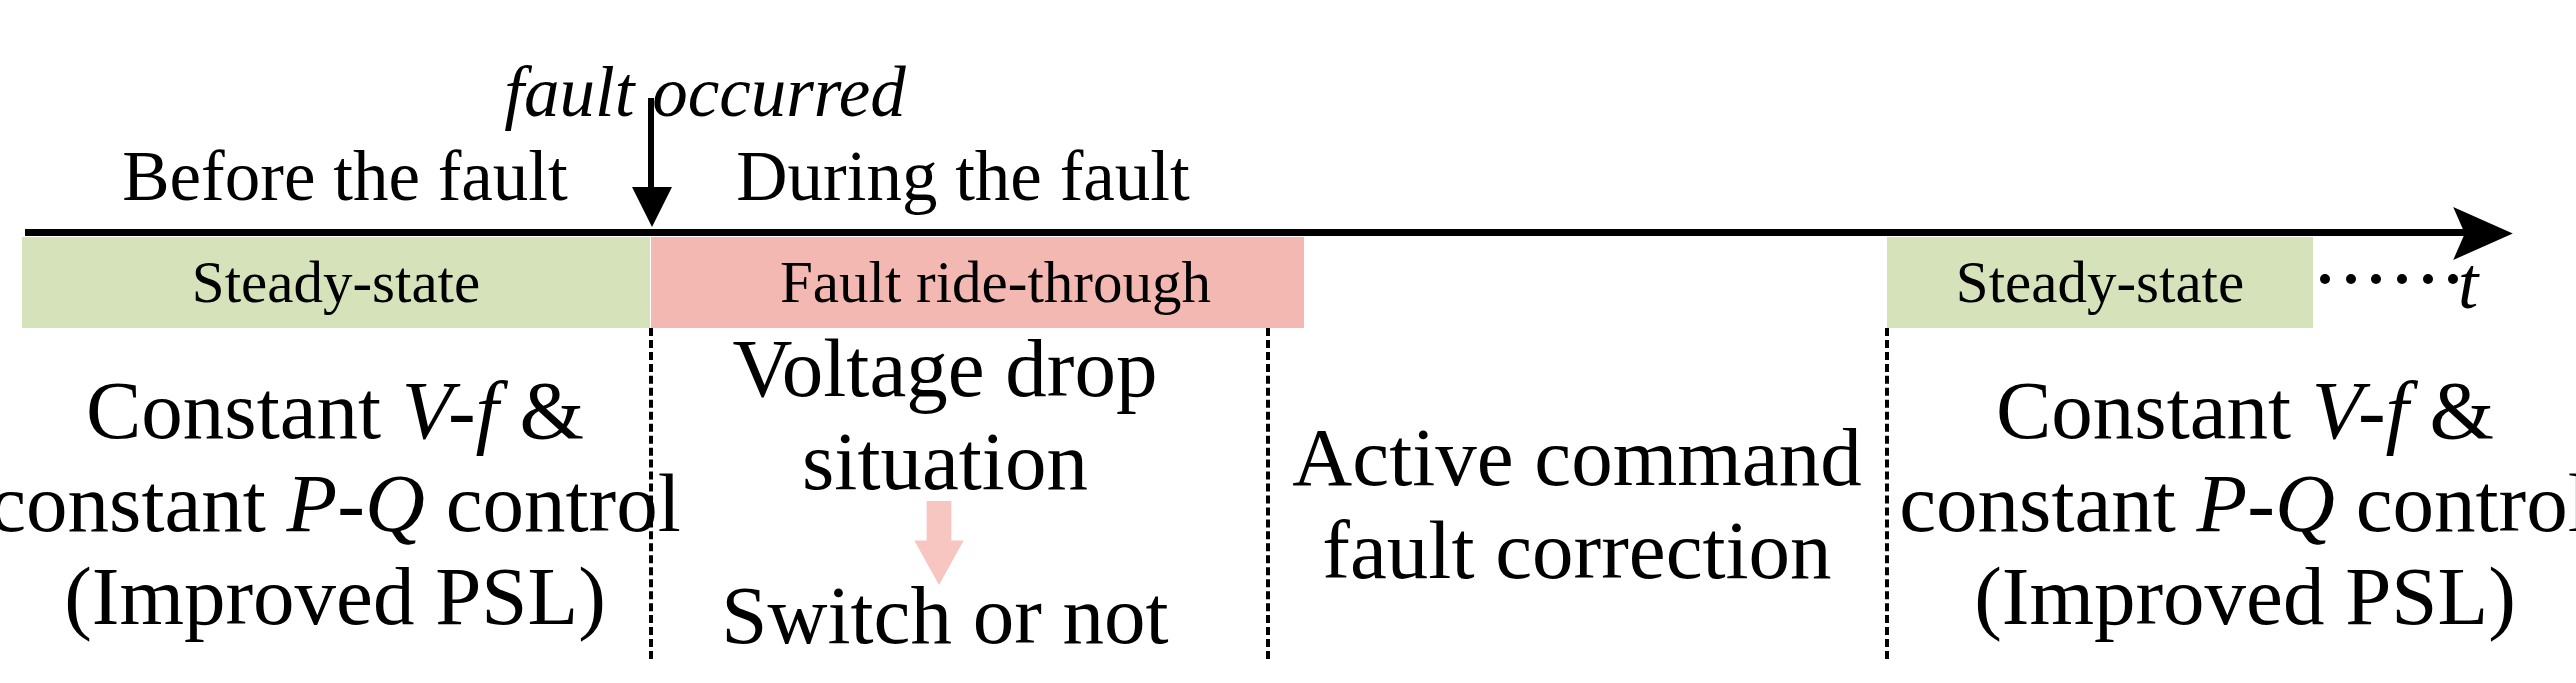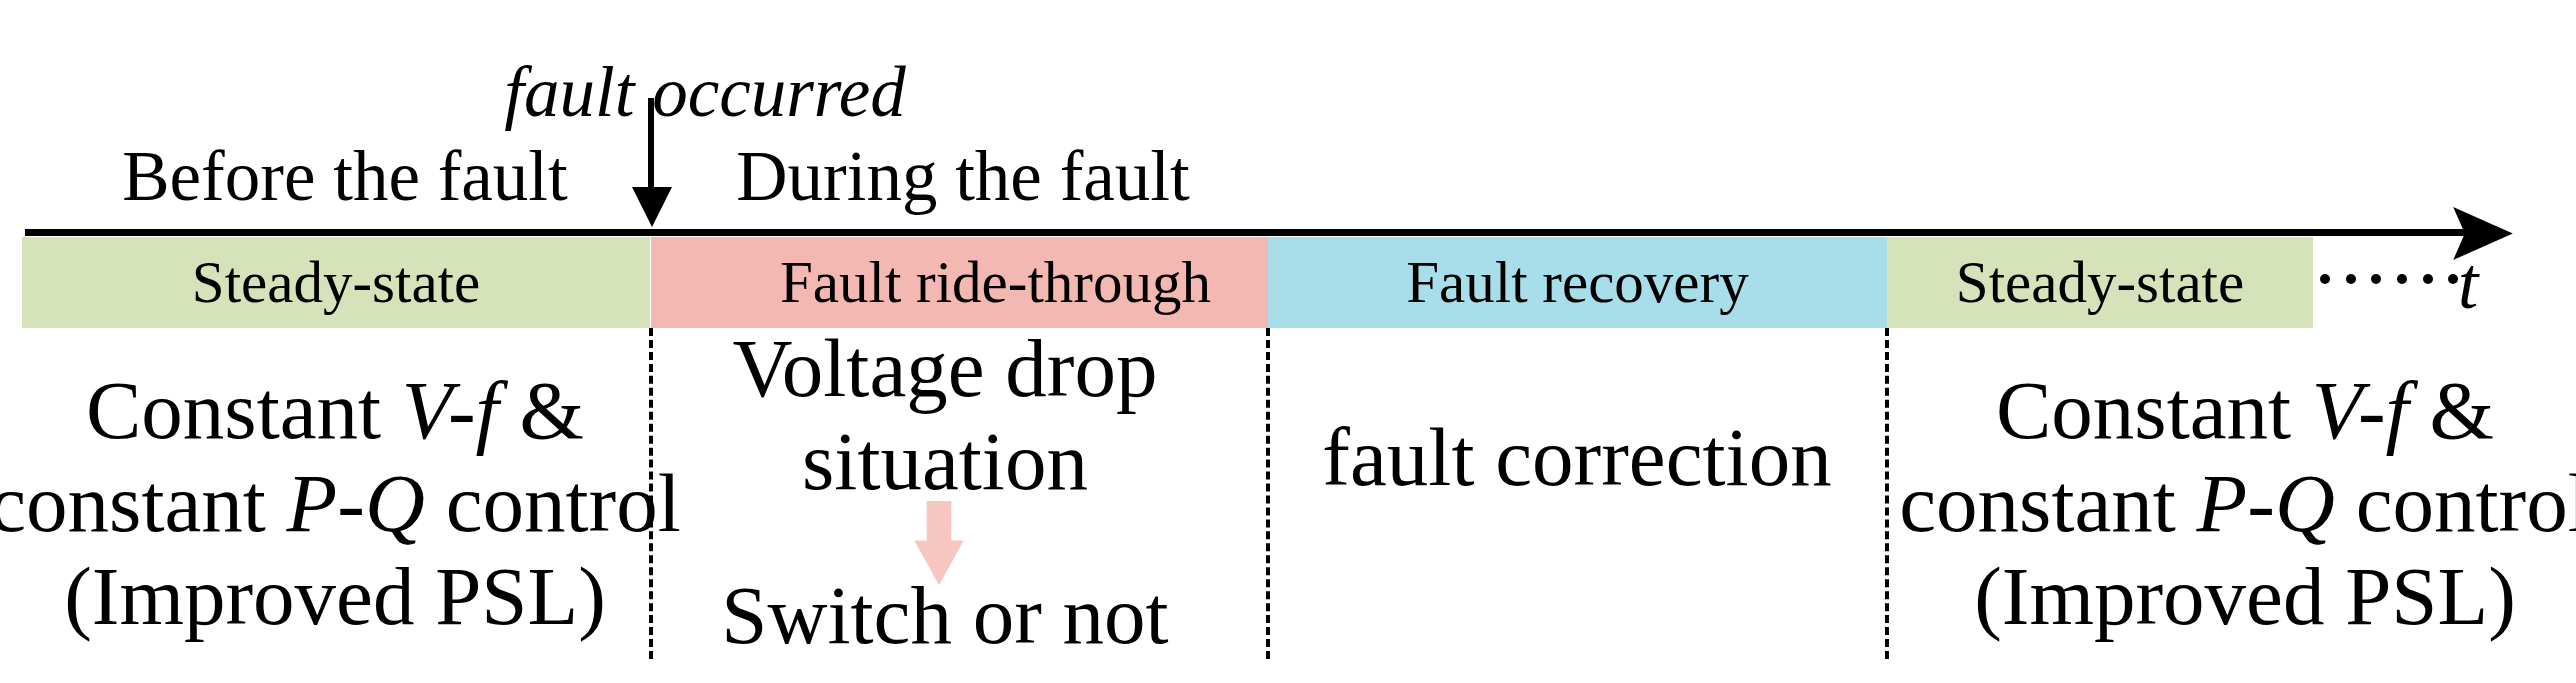--- a/index.html
+++ b/index.html
@@ -72,23 +72,20 @@
   <svg class="timeline-head" width="60" height="53" viewBox="0 0 72 64">
     <polygon points="0,0 72,32 0,64 14,32" fill="#000"></polygon>
   </svg>
 
   <div class="band band-1" style="background: rgb(213, 226, 186);">
     <span class="band-label">Steady-state</span>
   </div>
   <div class="band band-2" style="background: rgb(244, 184, 179); padding-left: 36px;">
     <span class="band-label">Fault ride-through</span>
   </div>
-  <div class="band band-3" style="background: rgb(167, 222, 233);">
-    <span class="band-label">Fault recovery</span>
-  </div>
   <div class="band band-4" style="background: rgb(213, 226, 186);">
     <span class="band-label">Steady-state</span>
   </div>
 
   <div class="axis-dots">
     <span class="dot"></span>
       <span class="dot"></span>
       <span class="dot"></span>
       <span class="dot"></span>
       <span class="dot"></span>
@@ -112,20 +109,21 @@
   </div>
   <svg class="switch-arrow" width="50" height="84" viewBox="0 0 60 102">
     <rect x="15" y="0" width="30" height="50" fill="#f8c6c0"></rect>
     <polygon points="0,48 60,48 30,102" fill="#f8c6c0"></polygon>
   </svg>
   <div class="col col-2b">
     <div><span>Switch or not</span></div>
   </div>
 
   <div class="col col-3">
+    <div><span>Active command</span></div>
     <div><span>fault correction</span></div>
   </div>
 
   <div class="col col-4">
     <div><span>Constant </span><em>V-f</em><span> &amp;</span></div>
     <div><span>constant </span><em>P-Q</em><span> control</span></div>
     <div><span>(Improved PSL)</span></div>
   </div>
 
 </div>

